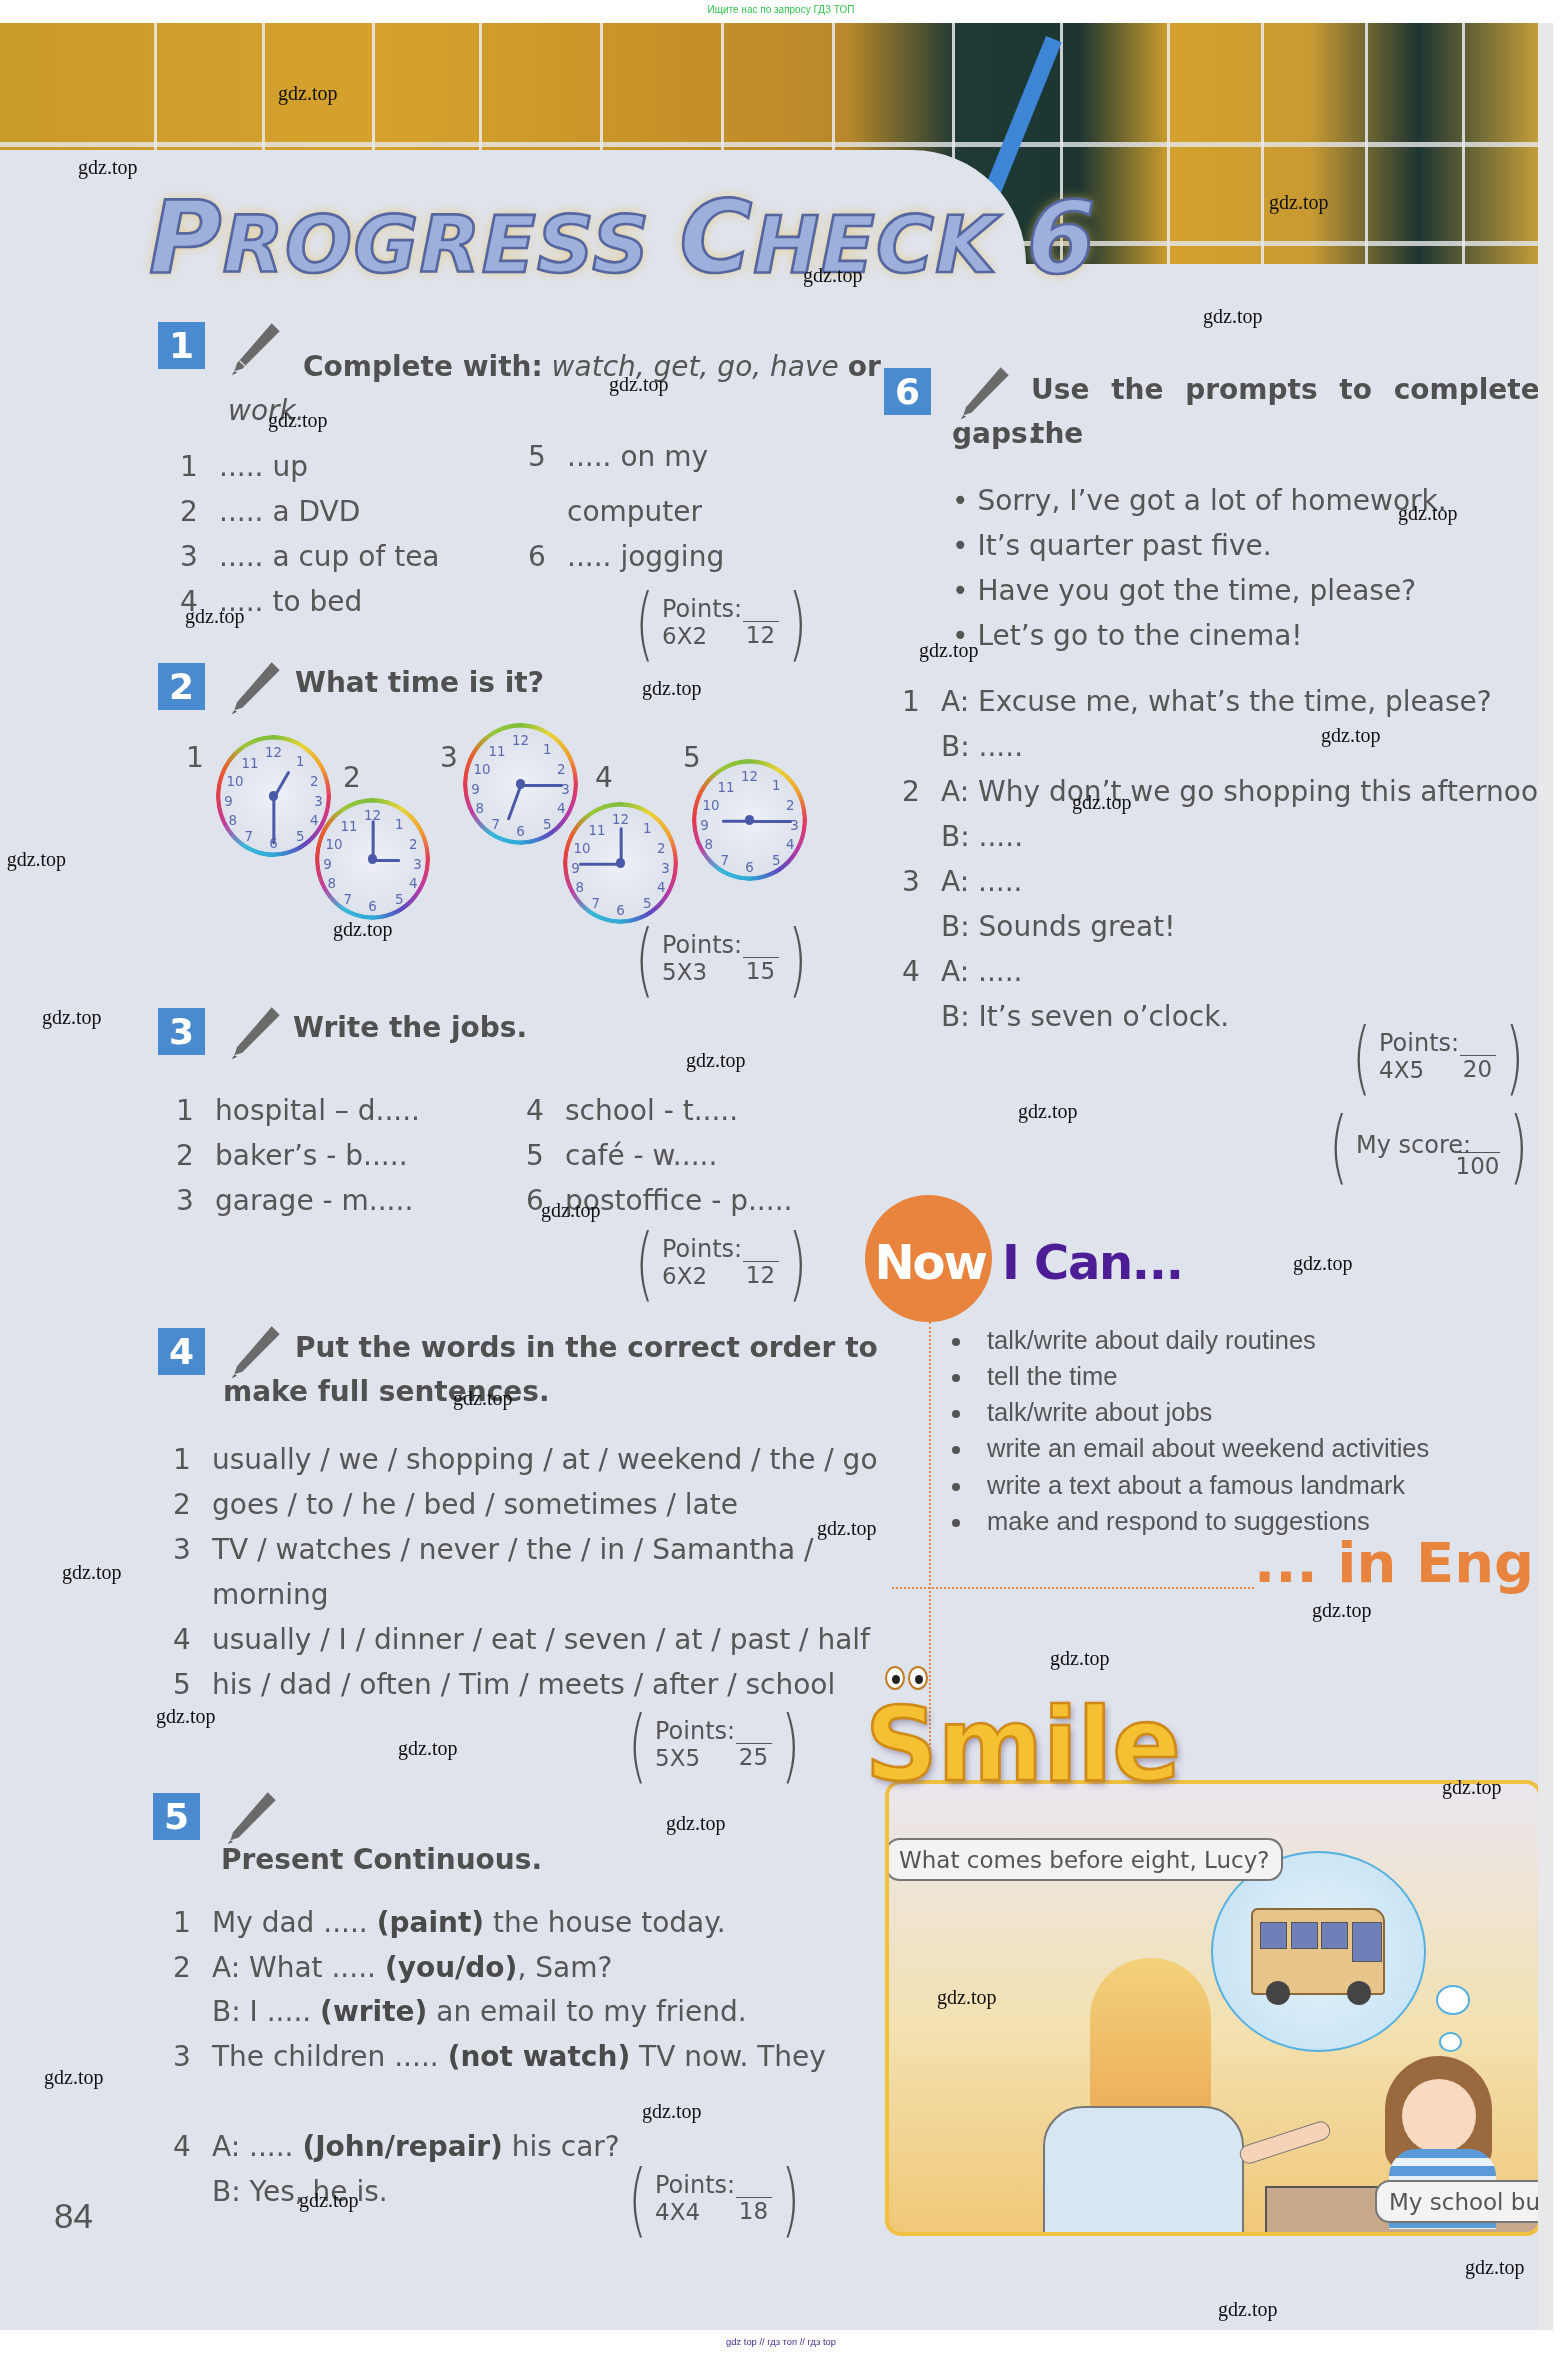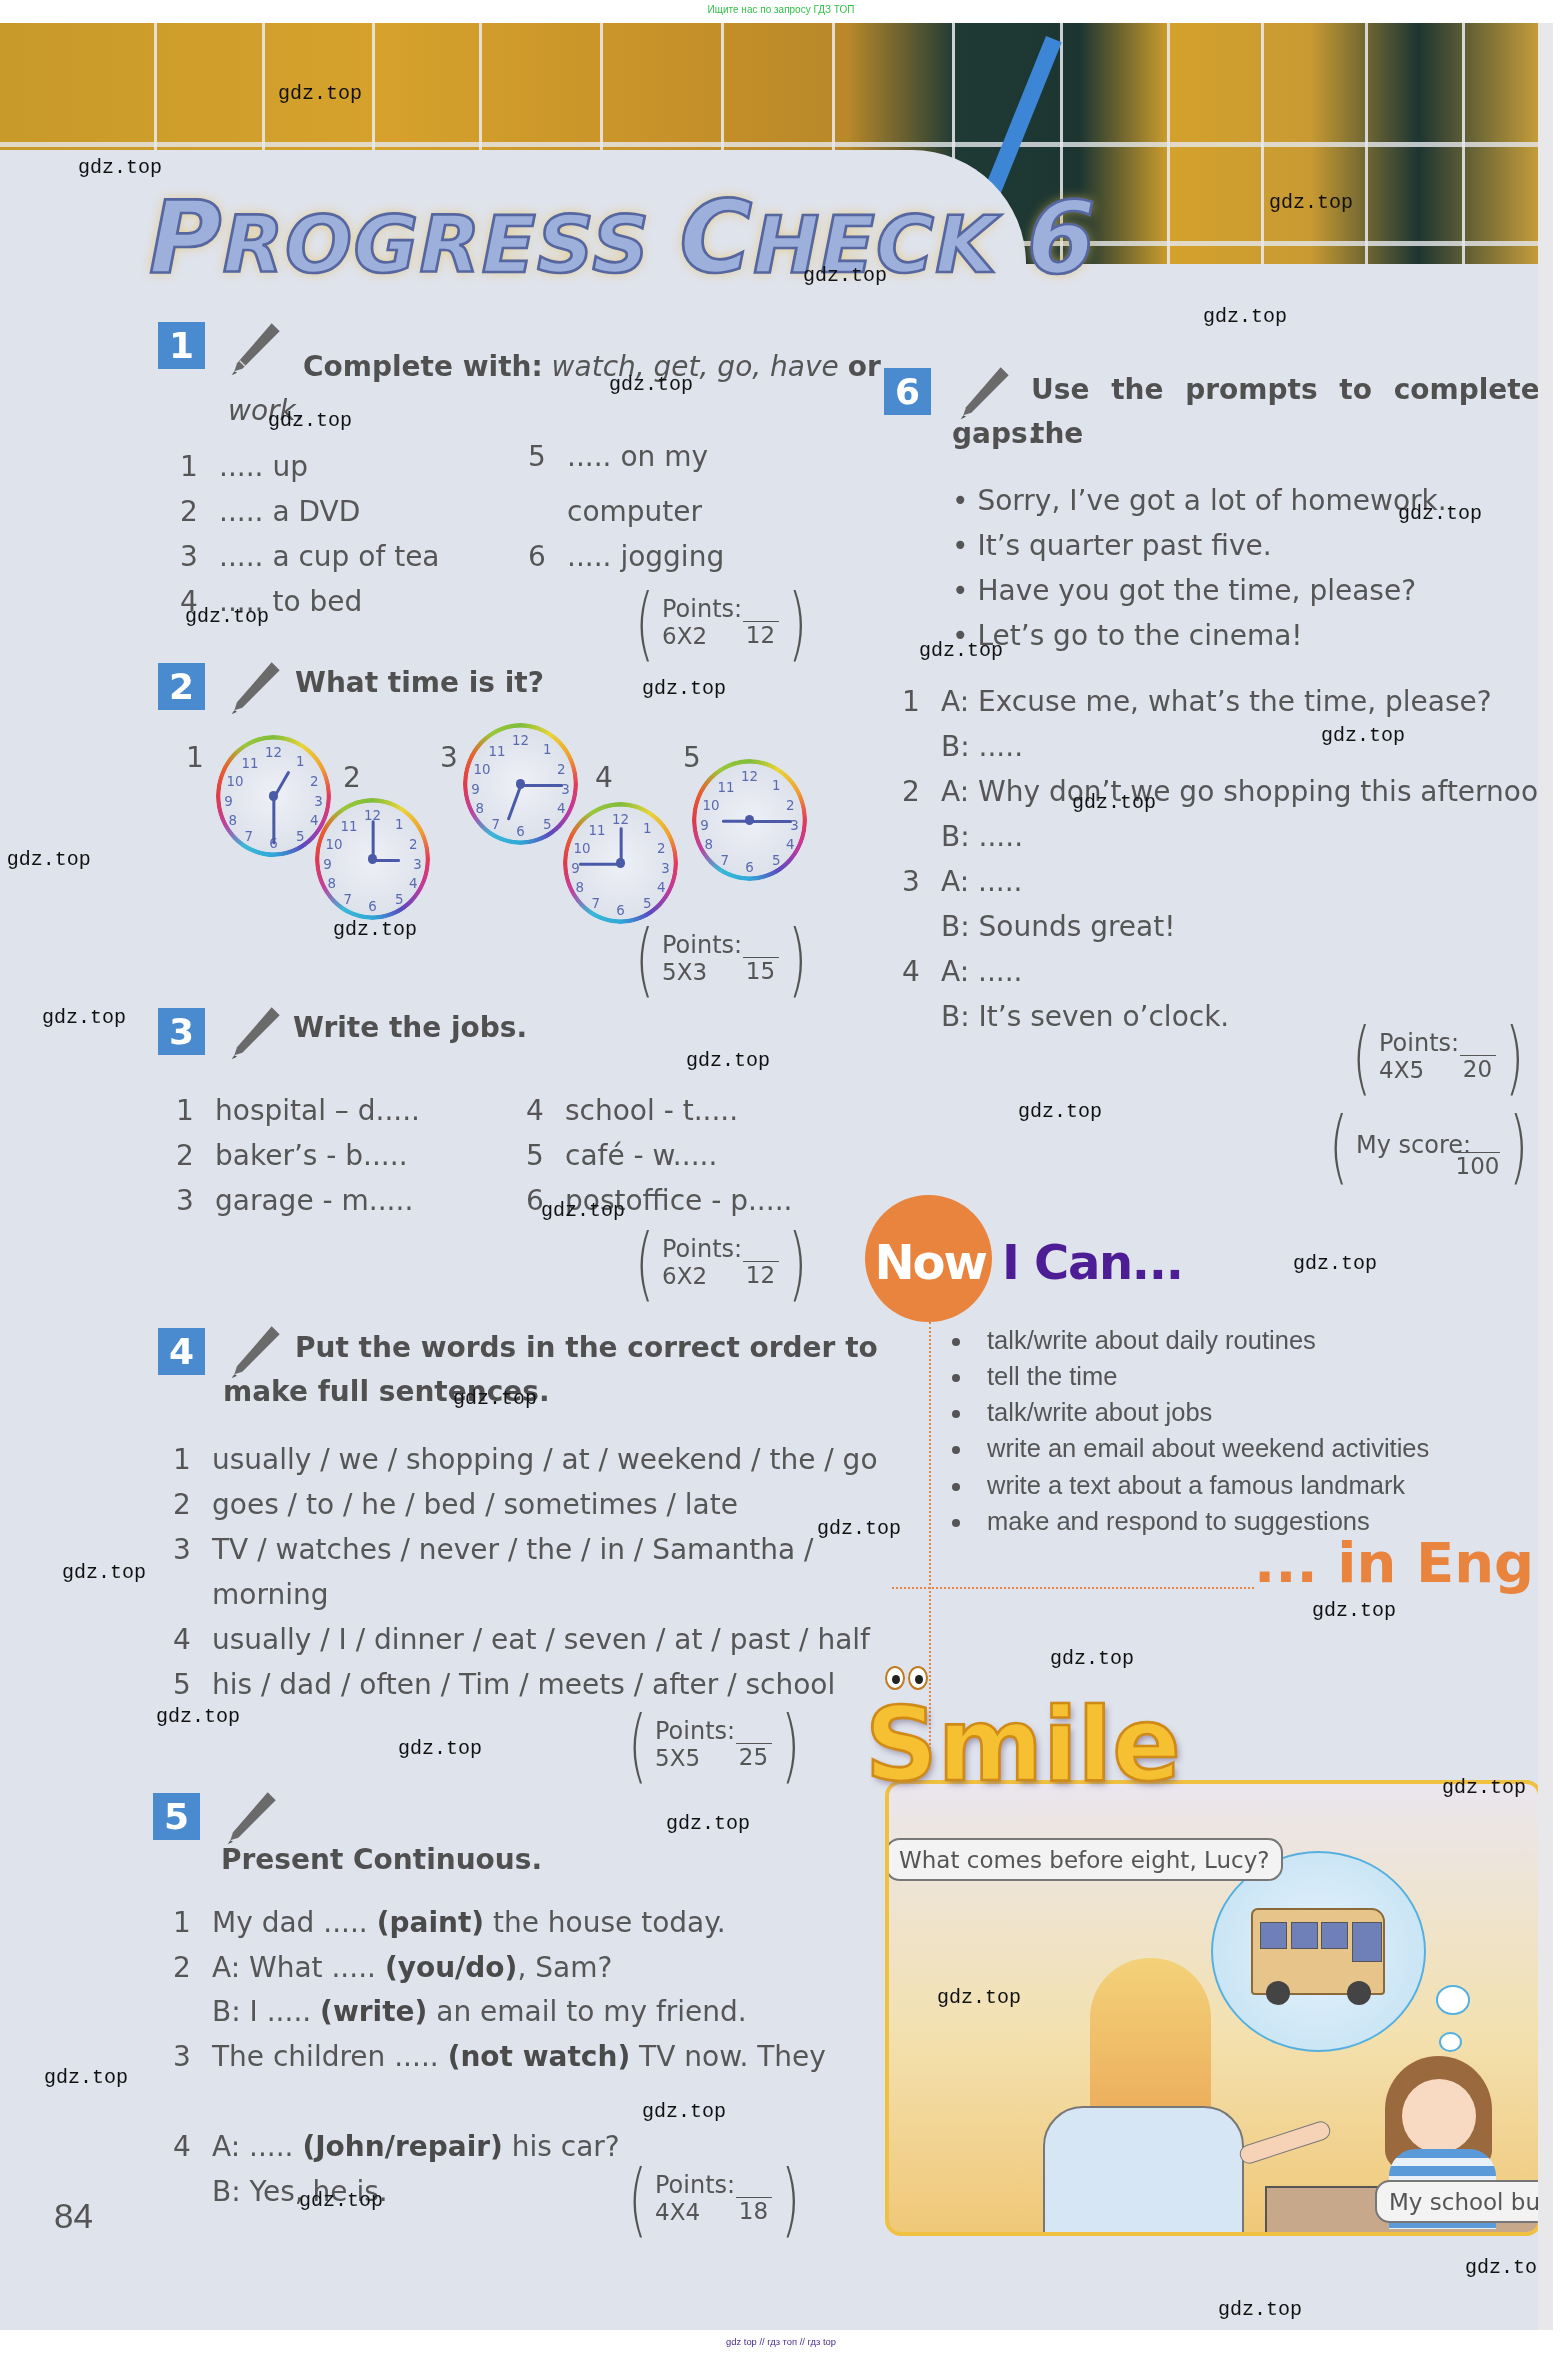--- a/index.html
+++ b/index.html
@@ -17,21 +17,21 @@
     background: linear-gradient(90deg, #c89a2a 0%, #d6a22c 25%, #c59028 45%, #b8882a 55%, #1f3a35 62%, #1c3531 70%, #d3a12c 76%, #c89a32 85%, #1d3532 92%, #c9a03a 100%); }
   .header-photo .grid-v { position:absolute; top:0; width:3.4px; height:241px; background: rgba(235,235,240,0.85); }
   .header-photo .grid-h { position:absolute; left:0; height:5.4px; width:1542px; background: rgba(230,232,238,0.8); }
   .header-photo .arrow { position:absolute; left:1046px; top:13.4px; width:17.4px; height:349px; background:#3d86d6; transform: rotate(22deg); transform-origin: top left; }
   .header-white { position:absolute; left:0; top:127px; width:1026px; height:221px; background:#dfe3ec; border-top-right-radius: 114px; }
   .header-white2 { position:absolute; left:0; top:241px; width:1553px; height:134px; background:#dfe3ec; }
 
   .title { position: absolute; left: 149px; top: 165px; font-family: "DejaVu Sans", sans-serif; font-weight: bold; font-style: italic; font-size: 79px; letter-spacing: 1.3px; color: #9db0dc; -webkit-text-stroke: 2.7px #5566a0; text-shadow: 0 0 12px rgba(232,190,80,0.7); line-height: 1; }
   .title .big { font-size: 99px; }
 
-  .watermark { position: absolute; font-family: Liberation Mono, monospace; font-size: 20px; color: #111; }
+  .watermark { position: absolute; font-family: Liberation Serif, serif; font-size: 20px; color: #111; }
   .badge { position: absolute; width: 47px; height: 47px; background: #4a8bd0; color: #fff; font-family: "DejaVu Sans", sans-serif; font-weight: bold; font-size: 36px; text-align: center; line-height: 47px; }
   .pen { position: absolute; width: 60px; height: 60px; }
   .instr { position: absolute; font-family: "DejaVu Sans", sans-serif; font-size: 28px; color: #555; line-height: 44px; }
   .instr b { font-weight: bold; color: #505050; }
   .instr i { font-style: italic; }
   .item { position: absolute; font-size: 28px; color: #565656; line-height: 44px; white-space: nowrap; }
   .num { display:inline-block; width: 39px; color:#555; }
   .item b { font-weight: bold; color:#4a4a4a; }
 
   .points { position: absolute; width: 174px; height: 74px; }

